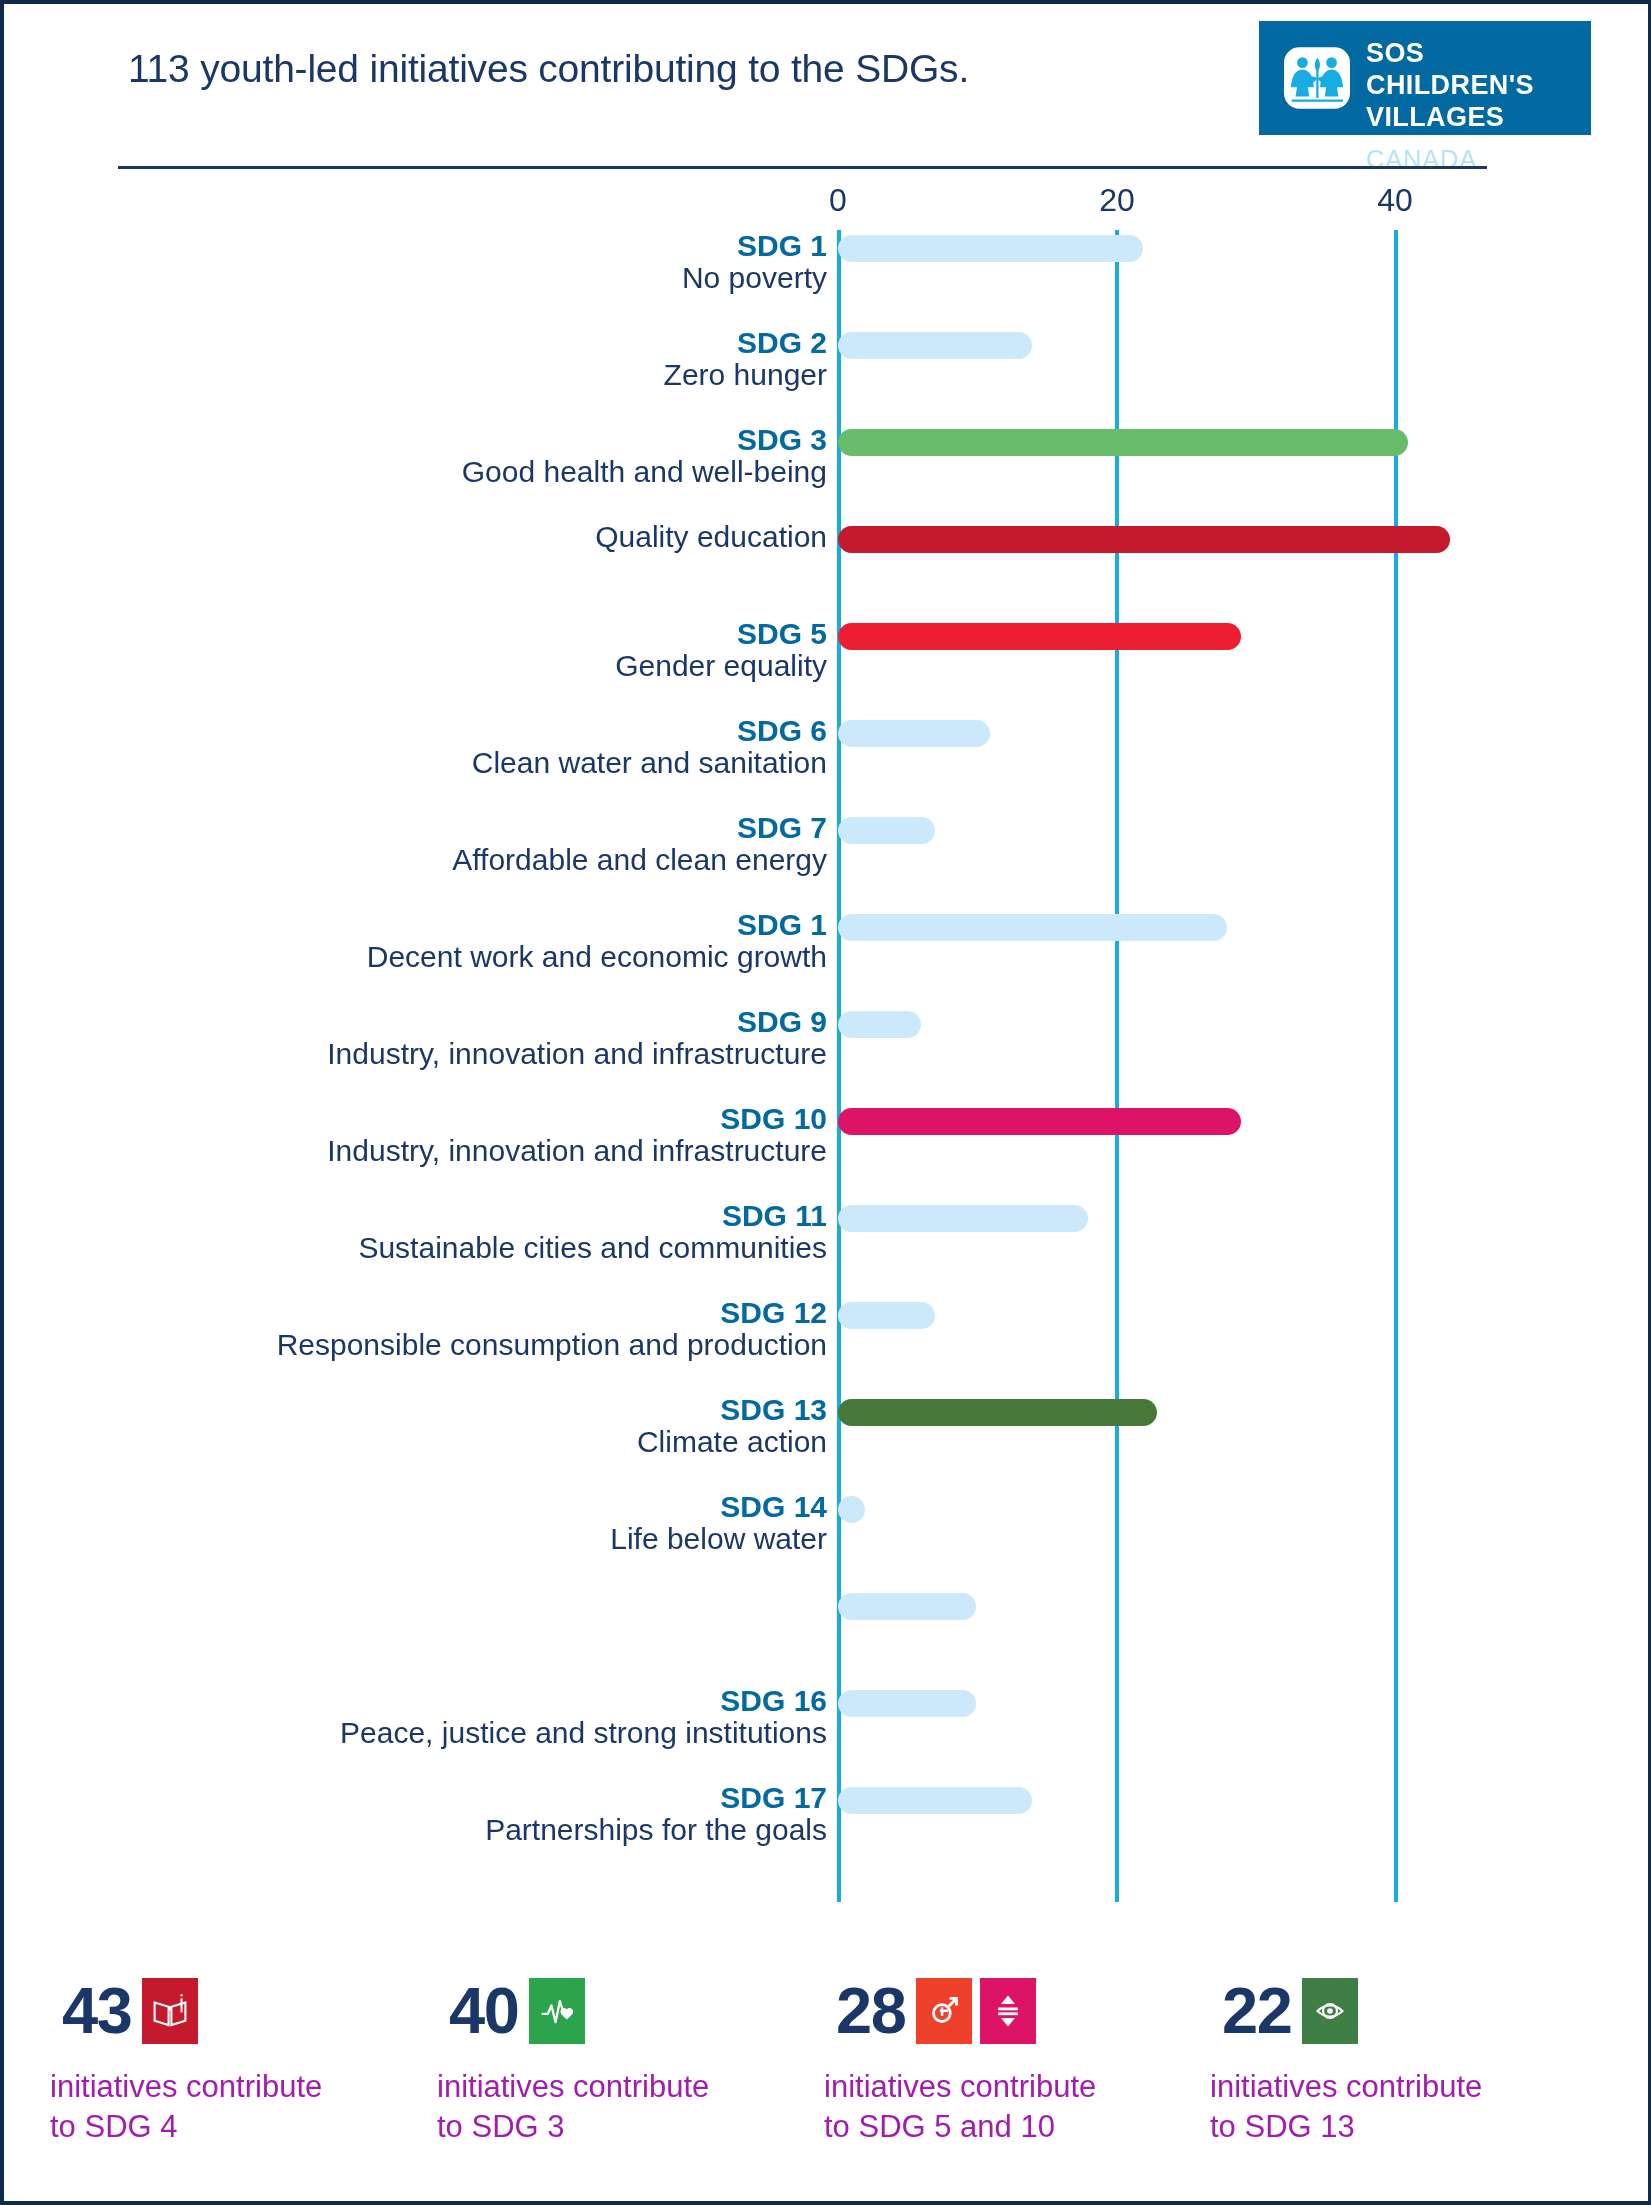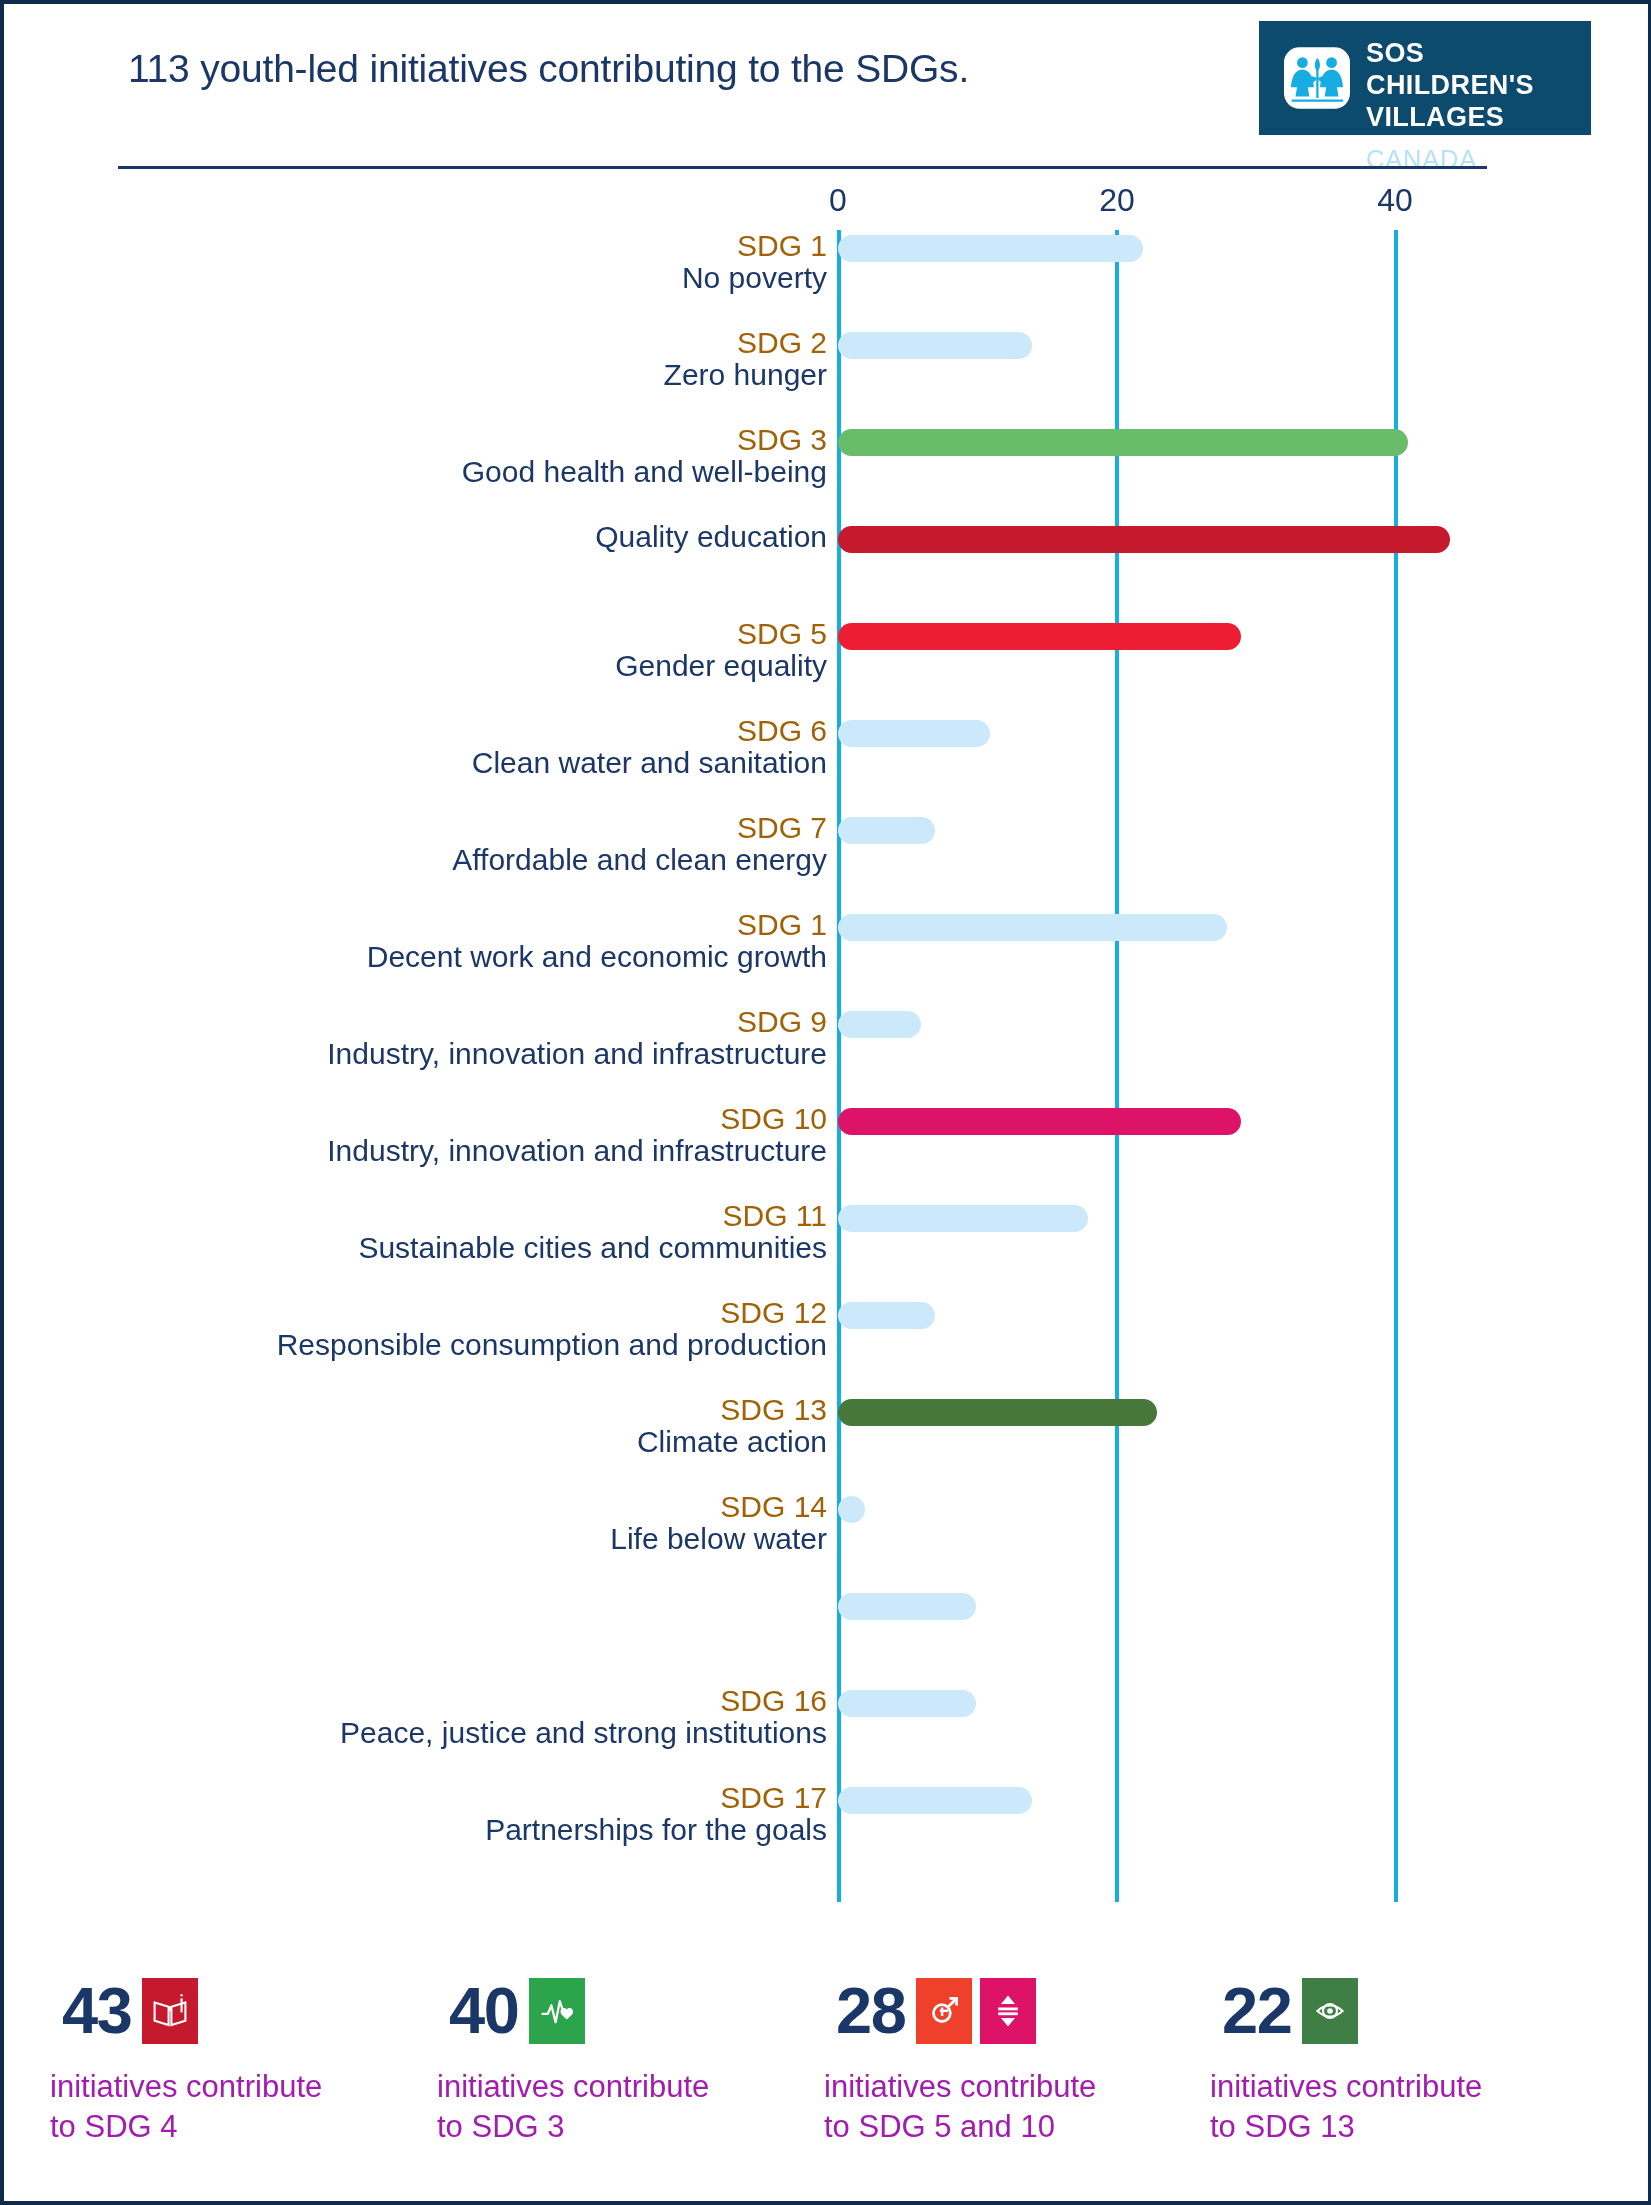--- a/index.html
+++ b/index.html
@@ -20,21 +20,21 @@
   
   .header { position:absolute; left:0; top:0; width:100%; height:162px; }
   .title {
     position:absolute; left:124px; top:43px;
     font-size:39px; font-weight:400; letter-spacing:-0.2px;
     color:#1b3767; white-space:nowrap;
   }
   .logo {
     position:absolute; left:1255px; top:17px;
     width:332px; height:114px;
-    background:#0c4a6e;
+    background:#0369a1;
   }
   .logo-mark {
     position:absolute; left:25px; top:25.5px; width:66px; height:62px;
   }
   .logo-text {
     position:absolute; left:107px; top:15.5px;
     color:#ffffff; font-weight:bold; font-size:27px; line-height:32px;
     letter-spacing:0.4px;
   }
   .logo-sub {
@@ -53,21 +53,21 @@
   }
   .gridline {
     position:absolute; top:48px; width:3.9px; background:#17ade3;
   }
   .rows { position:absolute; left:0; top:48px; width:100%; }
   .row { position:relative; height:97px; }
   .row-labels {
     position:absolute; right:821px; top:0; width:696px;
     text-align:right; line-height:1.05;
   }
-  .sdg-num { font-size:30px; font-weight:normal; color:#a16207; display:block; }
+  .sdg-num { font-size:30px; font-weight:bold; color:#0369a1; display:block; }
   .sdg-name { font-size:30px; font-weight:400; color:#1b3767; display:block; }
   .bar {
     position:absolute; left:834px; height:27px; border-radius:14px;
   }
   
   .footer { position:absolute; left:0; top:1964px; width:100%; height:232px; }
   .stat { position:absolute; top:0; width:379px; }
   .stat-top { display:flex; align-items:center; height:85px; }
   .stat-num {
     font-size:65px; font-weight:bold; color:#1b3767; line-height:65px;

